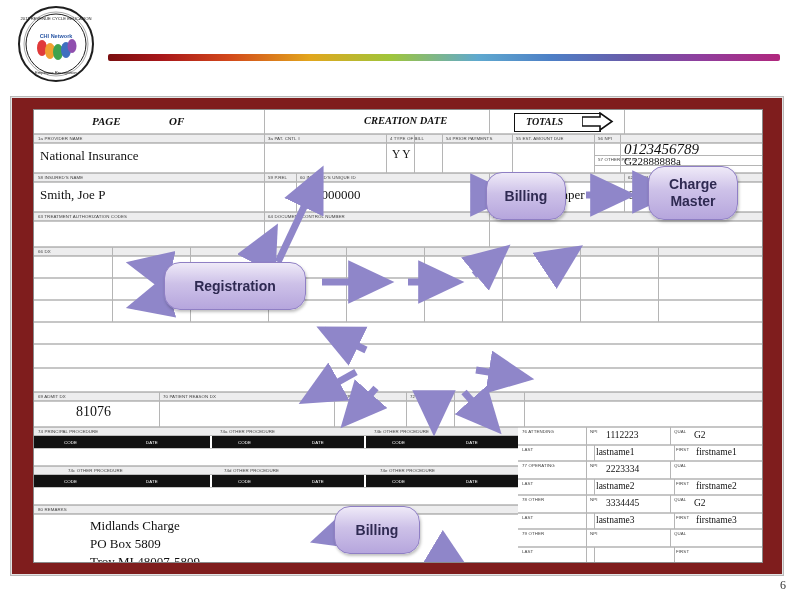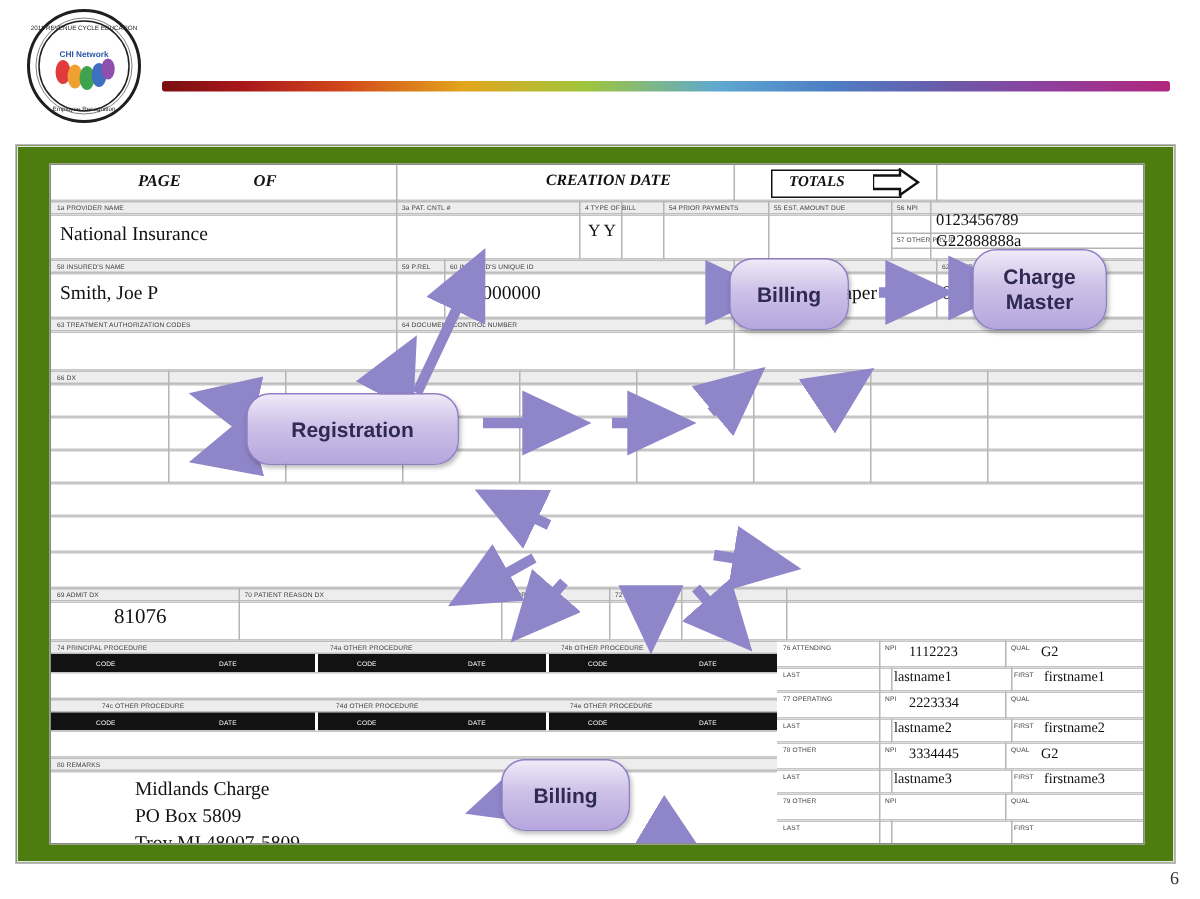--- a/index.html
+++ b/index.html
@@ -53,21 +53,21 @@
     position: absolute;
     left: 12px; top: 4px;
     width: 88px; height: 80px;
   }
 
   
   #form-panel {
     position: absolute;
     left: 10px; top: 96px;
     width: 772px; height: 478px;
-    background: #4d7c0f;
+    background: #7f1d1d;
     border: 1px solid #b9b9b9;
     box-shadow: 0 0 0 1px #e3e3e3 inset;
   }
   #form-inner {
     position: absolute;
     left: 22px; top: 12px;
     width: 728px; height: 452px;
     background: #ffffff;
     border: 1px solid #8a8a8a;
     overflow: hidden;
@@ -232,21 +232,21 @@
       <div class="fl" style="left:4px; top:26px;">1a PROVIDER NAME</div>
       <div class="fl" style="left:234px; top:26px;">3a PAT. CNTL #</div>
       <div class="fl" style="left:356px; top:26px;">4 TYPE OF BILL</div>
       <div class="fl" style="left:412px; top:26px;">54 PRIOR PAYMENTS</div>
       <div class="fl" style="left:482px; top:26px;">55 EST. AMOUNT DUE</div>
       <div class="fl" style="left:564px; top:26px;">56 NPI</div>
       <div class="fl" style="left:564px; top:47px;">57 OTHER PRV ID</div>
 
       <div class="fv" style="left:6px; top:38px; font-size:13px;">National Insurance</div>
       <div class="fv" style="left:358px; top:38px;">Y   Y</div>
-      <div class="fv" style="left:590px; top:31px; font-size:11px;">0123456789</div>
+      <div class="fv" style="left:590px; top:31px; font-size:15px;font-style:italic;">0123456789</div>
       <div class="fv" style="left:590px; top:45px; font-size:11px;">G22888888a</div>
 
       <div class="band" style="left:0; top:63px; width:728px; height:9px;"></div>
       <div class="white-row" style="left:0; top:72px; width:728px; height:30px;"></div>
       <div class="vline" style="left:230px; top:63px; height:39px;"></div>
       <div class="vline" style="left:262px; top:63px; height:39px;"></div>
       <div class="vline" style="left:455px; top:63px; height:39px;"></div>
       <div class="vline" style="left:590px; top:63px; height:39px;"></div>
 
       <div class="fl" style="left:4px; top:65px;">58 INSURED'S NAME</div>

